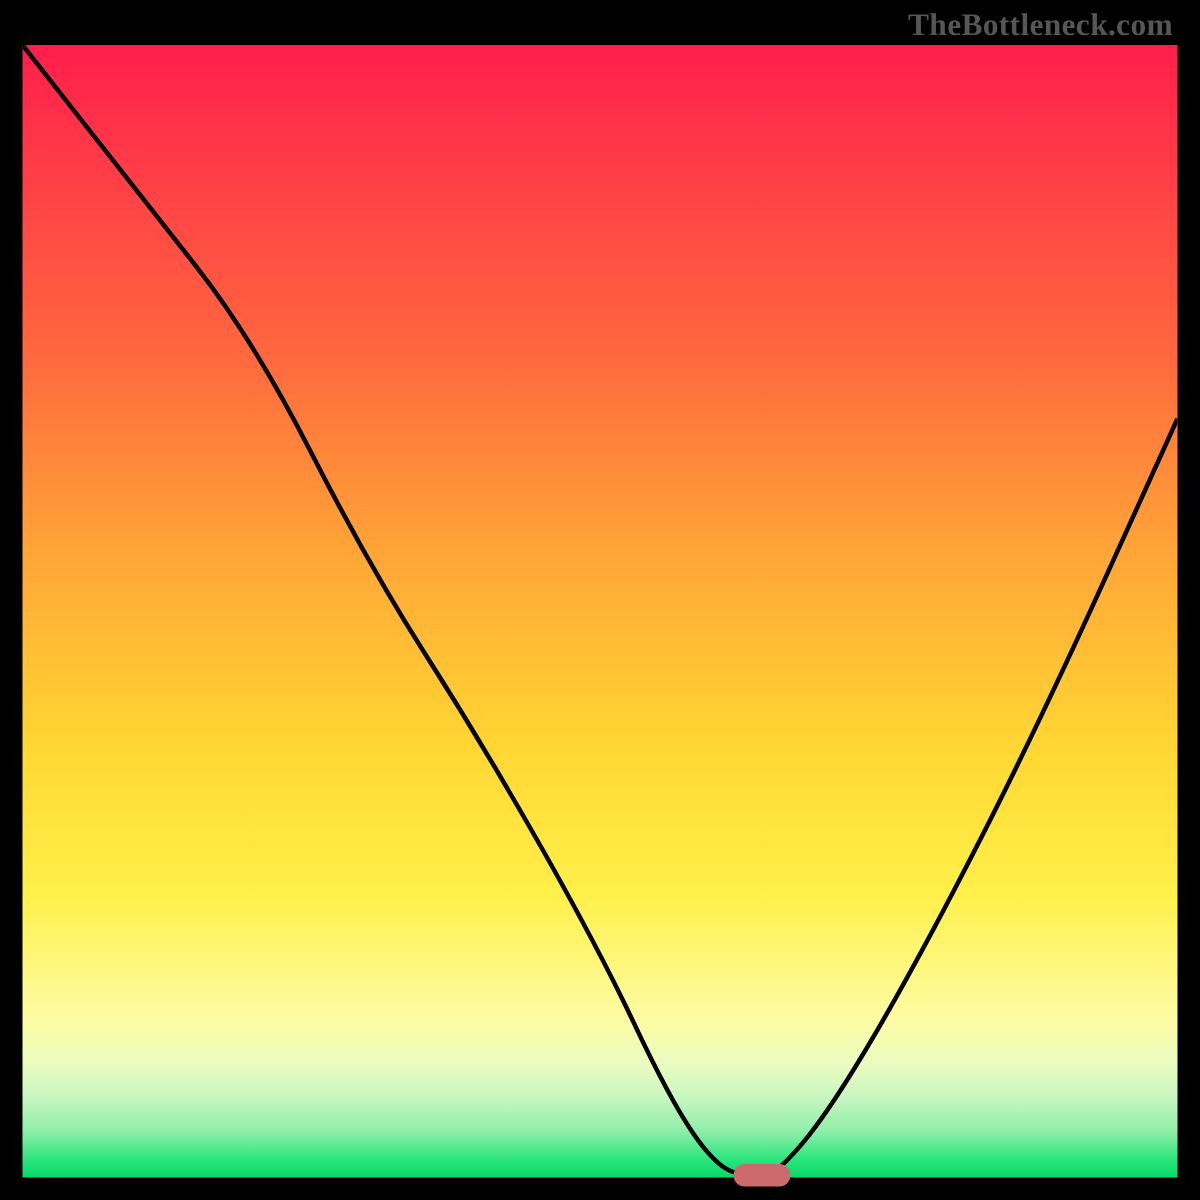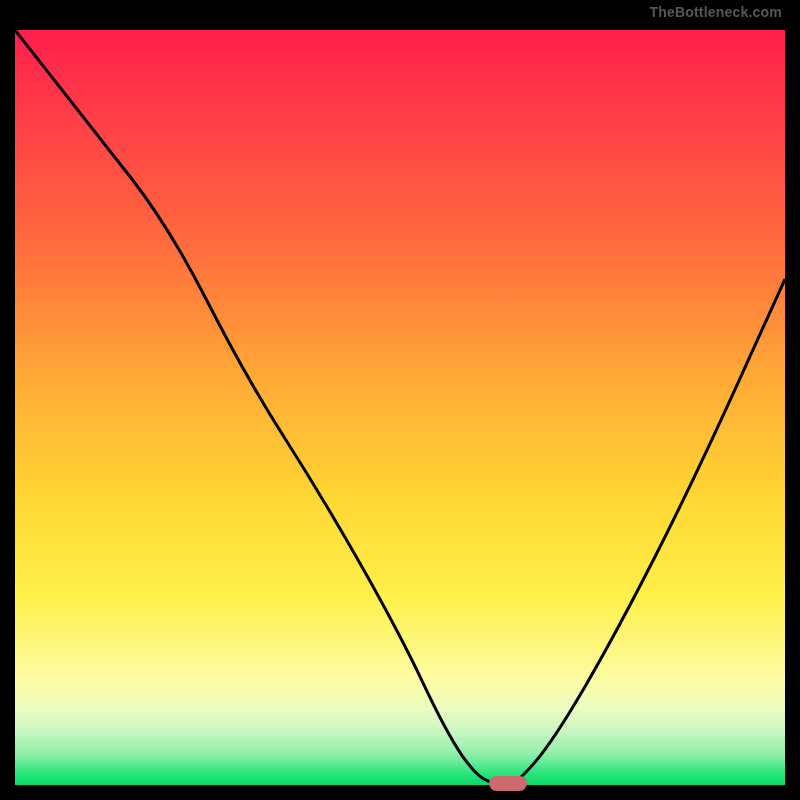--- a/index.html
+++ b/index.html
@@ -13,22 +13,22 @@
   .frame {
     position: relative;
     width: 800px;
     height: 800px;
     background: #000;
   }
   .attribution {
     position: absolute;
     top: 4px;
     right: 18px;
-    font-family: Liberation Sans, sans-serif;
-    font-size: 14px;
+    font-family: Liberation Serif, serif;
+    font-size: 21px;
     font-weight: 600;
     color: #565656;
     letter-spacing: 0.2px;
   }
   .plot {
     position: absolute;
     left: 15px;
     top: 30px;
     width: 770px;
     height: 755px;

